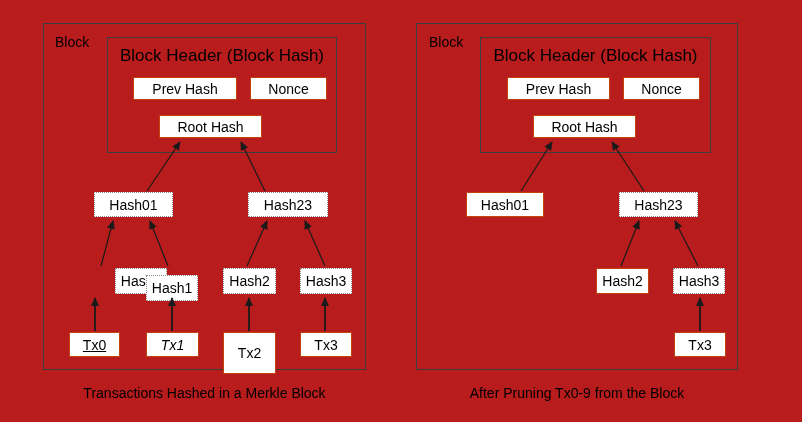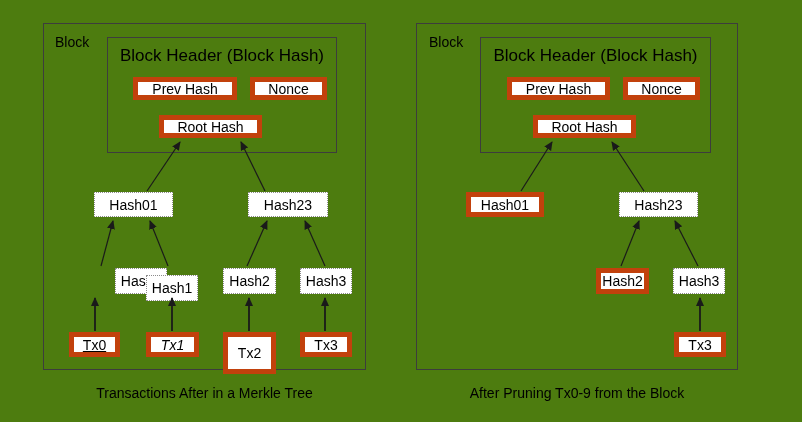--- a/index.html
+++ b/index.html
@@ -1,20 +1,20 @@
 <!DOCTYPE html>
 <html><head>
 <meta charset="utf-8">
 <style>
   html, body { margin: 0; padding: 0; background: #ffffff; }
   .canvas {
     position: relative;
     width: 802px;
     height: 422px;
-    background: #4d7c0f;
+    background: #b91c1c;
     font-family: "Liberation Sans", "DejaVu Sans", sans-serif;
     color: #000000;
     overflow: hidden;
   }
   .panel { position: absolute; inset: 0; }
   .box {
     position: absolute;
     box-sizing: border-box;
     background: #ffffff;
   }
@@ -24,21 +24,21 @@
     position: absolute;
     box-sizing: border-box;
     display: flex;
     align-items: center;
     justify-content: center;
     font-size: 14px;
     line-height: 1;
     background: #ffffff;
     white-space: nowrap;
   }
-  .solid  { border: 5px solid #c2410c; }
+  .solid  { border: 1px solid #c2410c; }
   .dashed { border: 1px dotted #8c8c8c; }
   .label {
     position: absolute;
     font-size: 14px;
     line-height: 16px;
     white-space: nowrap;
   }
   .title {
     position: absolute;
     font-size: 17px;
@@ -84,21 +84,21 @@
     <div class="nb dashed" style="left:68px;  top:268px; width:52px; height:26px;margin-left:47px;">Hash0</div>
     <div class="nb dashed" style="left:146px; top:268px; width:52px; height:26px;margin-top:7px;">Hash1</div>
     <div class="nb dashed" style="left:223px; top:268px; width:53px; height:26px;">Hash2</div>
     <div class="nb dashed" style="left:300px; top:268px; width:52px; height:26px;">Hash3</div>
 
     <div class="nb solid" style="left:69px;  top:332px; width:51px; height:25px;text-decoration:underline;">Tx0</div>
     <div class="nb solid" style="left:146px; top:332px; width:53px; height:25px;font-style:italic;">Tx1</div>
     <div class="nb solid" style="left:223px; top:332px; width:53px; height:42px;">Tx2</div>
     <div class="nb solid" style="left:300px; top:332px; width:52px; height:25px;">Tx3</div>
 
-    <div class="caption" style="left:43px; top:385px; width:323px;">Transactions After in a Merkle Tree</div>
+    <div class="caption" style="left:43px; top:385px; width:323px;">Transactions Hashed in a Merkle Block</div>
   </section>
 
   <section class="panel">
     <div class="box outer" style="left:416px; top:23px; width:322px; height:347px;"></div>
     <div class="label" style="left:429px; top:34px;">Block</div>
 
     <div class="box header" style="left:480px; top:37px; width:231px; height:116px;"></div>
     <div class="title" style="left:480px; top:48px; width:231px;">Block Header (Block Hash)</div>
 
     <div class="nb solid" style="left:507px; top:77px; width:103px; height:23px;">Prev Hash</div>

